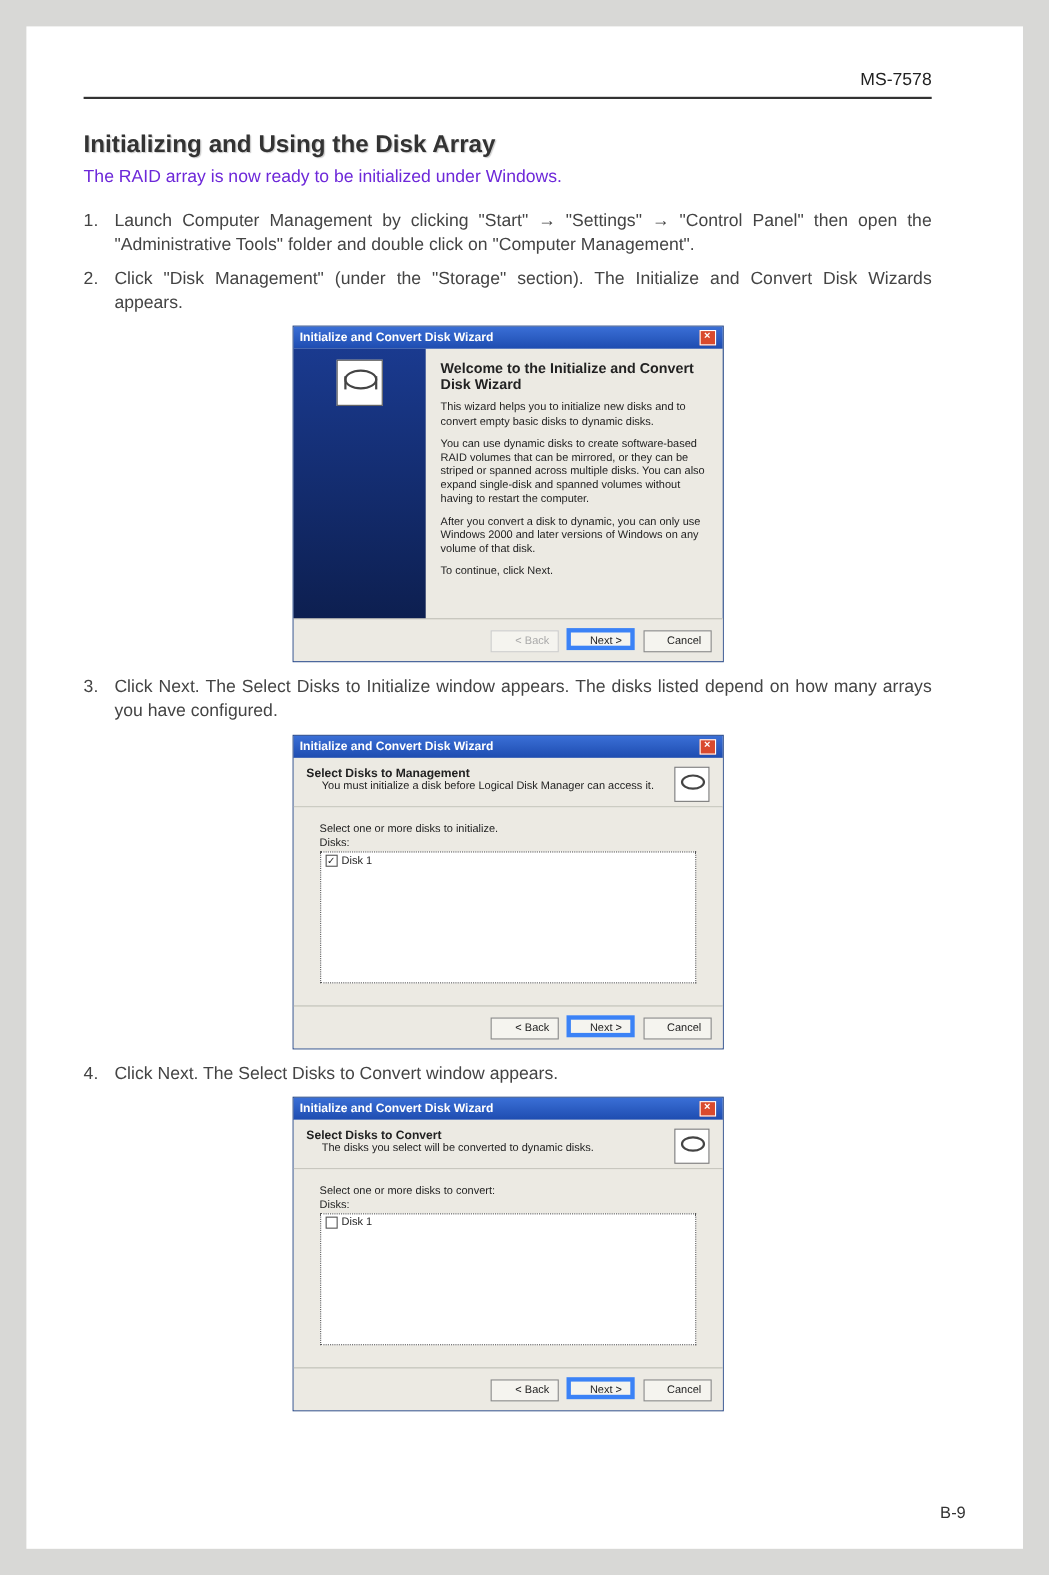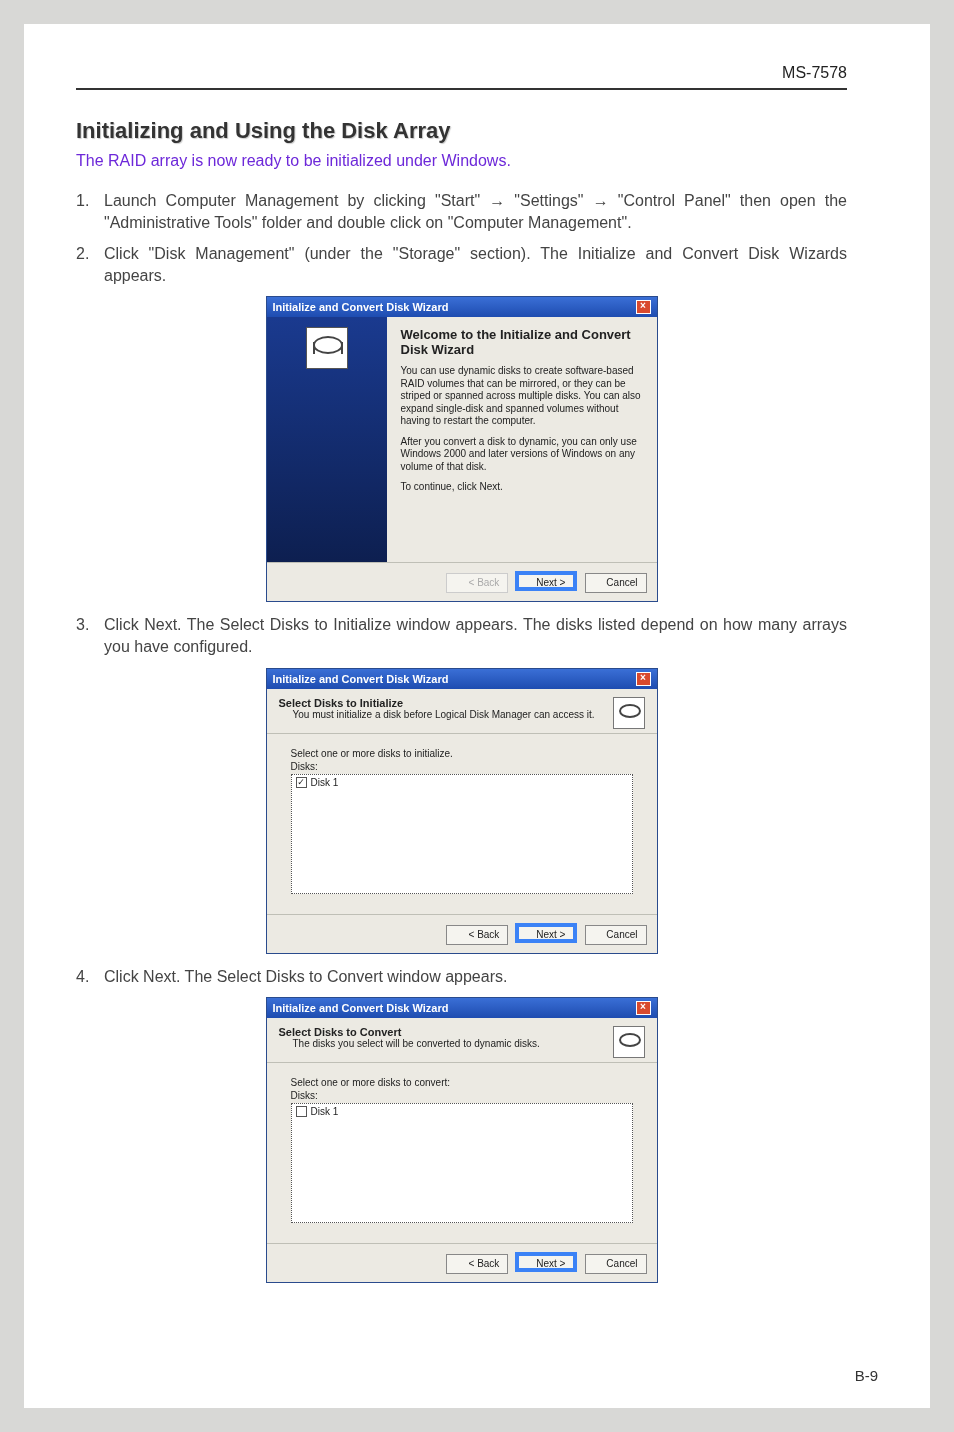--- a/index.html
+++ b/index.html
@@ -190,20 +190,21 @@
       <div class="titlebar">
         <span>Initialize and Convert Disk Wizard</span>
         <span class="closebox">×</span>
       </div>
       <div class="welcome-body">
         <div class="welcome-left">
           <div class="disk-icon-lg"></div>
         </div>
         <div class="welcome-right">
           <h4>Welcome to the Initialize and Convert Disk Wizard</h4>
+          <p>This wizard helps you to initialize new disks and to convert empty basic disks to dynamic disks.</p>
           <p>You can use dynamic disks to create software-based RAID volumes that can be mirrored, or they can be striped or spanned across multiple disks. You can also expand single-disk and spanned volumes without having to restart the computer.</p>
           <p>After you convert a disk to dynamic, you can only use Windows 2000 and later versions of Windows on any volume of that disk.</p>
           <p>To continue, click Next.</p>
         </div>
       </div>
       <div class="dlg-buttons">
         <span class="btn disabled">&lt; Back</span>
         <span class="btn primary">Next &gt;</span>
         <span class="btn">Cancel</span>
       </div>
@@ -218,21 +219,21 @@
   </ol>
 
   <div class="dlg-wrap">
     <div class="dlg">
       <div class="titlebar">
         <span>Initialize and Convert Disk Wizard</span>
         <span class="closebox">×</span>
       </div>
       <div class="step-header">
         <div class="st-left">
-          <div class="st-title">Select Disks to Initialize</div>
+          <div class="st-title">Select Disks to Management</div>
           <div class="st-sub">You must initialize a disk before Logical Disk Manager can access it.</div>
         </div>
         <div class="disk-icon-sm"></div>
       </div>
       <div class="step-body">
         <div class="lbl">Select one or more disks to initialize.</div>
         <div class="lbl">Disks:</div>
         <div class="disklist">
           <div class="row">
             <span class="cb">✓</span>

